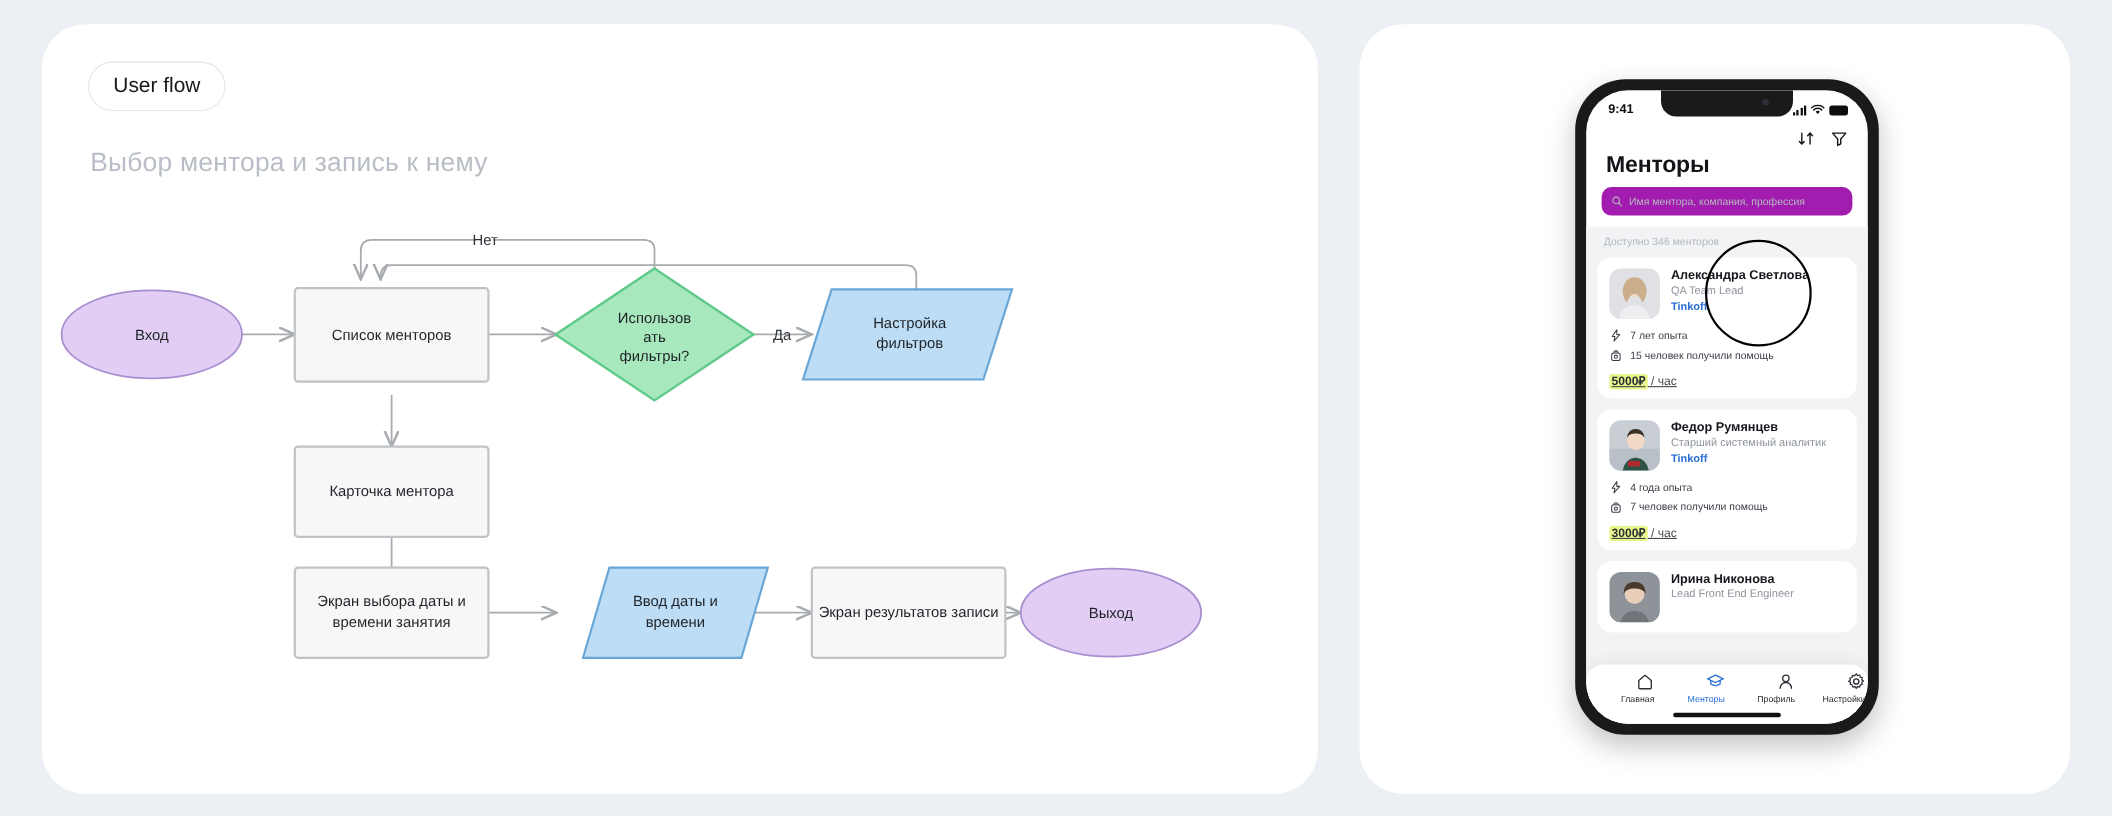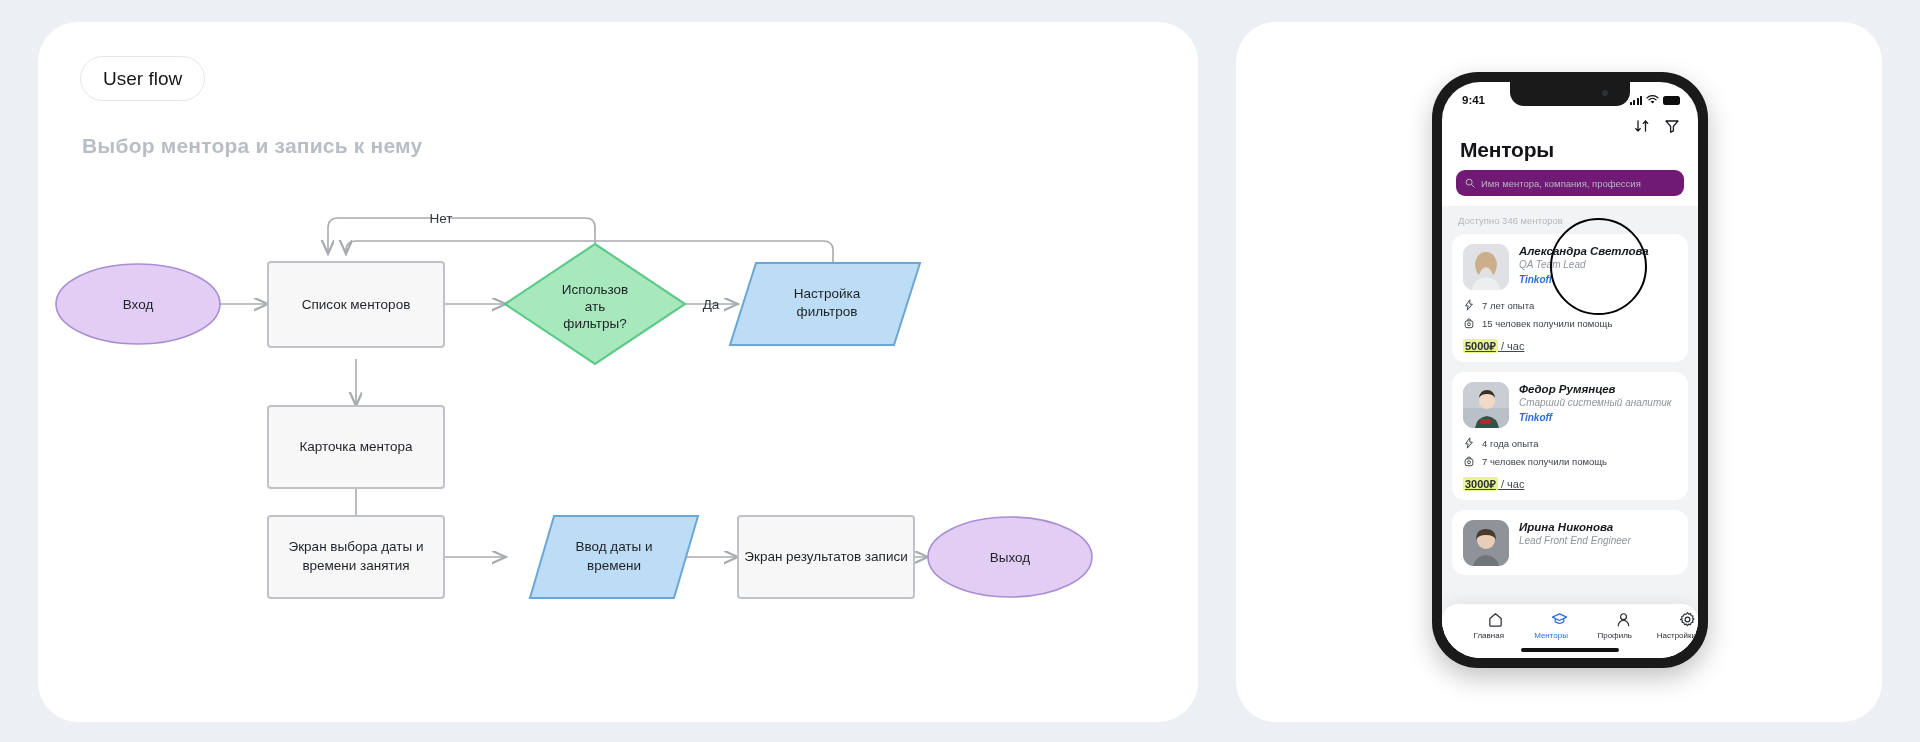--- a/index.html
+++ b/index.html
@@ -19,21 +19,21 @@
   }
   .chip {
     position: absolute; left: 42px; top: 34px;
     padding: 12px 22px;
     border: 1px solid #e3e6ea; border-radius: 26px;
     background: #fff; color: #15171a;
     font-size: 19px; line-height: 1;
   }
   .flow-title {
     position: absolute; left: 44px; top: 112px;
-    font-size: 21px; font-weight: 700; color: #b9bec6;
+    font-size: 24px; font-weight: 400; color: #b9bec6;
     letter-spacing: .2px;
   }
   .flow-svg { position: absolute; left: 0; top: 0; width: 1160px; height: 700px; }
   .nodetext {
     font-family: "Liberation Sans", sans-serif;
     font-size: 13.5px; fill: #1f2328; text-anchor: middle;
   }
   .edgelabel {
     font-family: "Liberation Sans", sans-serif;
     font-size: 13.5px; fill: #31363c; text-anchor: middle;
@@ -86,40 +86,40 @@
     display: flex; justify-content: flex-end; gap: 14px;
     padding: 6px 18px 0 0;
   }
   .topicons svg { display: block; }
   .screen-title {
     font-size: 21px; font-weight: 700; color: #121418;
     padding: 4px 18px 8px 18px; letter-spacing: -.2px;
   }
   .searchbar {
     margin: 0 14px 10px 14px; height: 26px;
-    background: #701a75; border-radius: 9px;
+    background: #a21caf; border-radius: 9px;
     display: flex; align-items: center; gap: 6px; padding: 0 9px;
   }
   .searchbar span { font-size: 9.5px; color: #b4b8bf; white-space: nowrap; }
 
   .list-wrap { background: #f2f3f5; height: 100%; padding: 0 10px; }
   .avail {
     font-size: 9.5px; color: #b4b8bf; padding: 9px 6px 8px 6px;
   }
   .card {
     background: #fff; border-radius: 13px; padding: 10px 11px 9px 11px;
     margin-bottom: 10px;
   }
   .card-head { display: flex; gap: 10px; }
   .avatar {
     width: 46px; height: 46px; border-radius: 11px; flex: 0 0 46px;
     background: #dcdee2; overflow: hidden; position: relative;
   }
   .avatar svg { position: absolute; left: 0; top: 0; }
-  .who { padding-top: 1px; min-width: 0; font-style: italic; }
+  .who { padding-top: 1px; min-width: 0; }
   .who .name { font-size: 11.5px; font-weight: 700; color: #15181c; white-space: nowrap; }
   .who .role { font-size: 10px; color: #8e949c; margin-top: 2px; white-space: nowrap; }
   .who .comp { font-size: 10px; font-weight: 700; margin-top: 4px; color: #2a6fd6; }
   .meta { margin-top: 9px; display: flex; flex-direction: column; gap: 6px; }
   .meta-row { display: flex; align-items: center; gap: 7px; }
   .meta-row span { font-size: 9.5px; color: #3c4149; }
   .price { margin-top: 9px; font-size: 11px; color: #43484f; text-decoration: underline; }
   .price b {
     font-weight: 700; color: #2b2f35; background: #e9f58c;
     padding: 1px 2px; border-radius: 2px;

